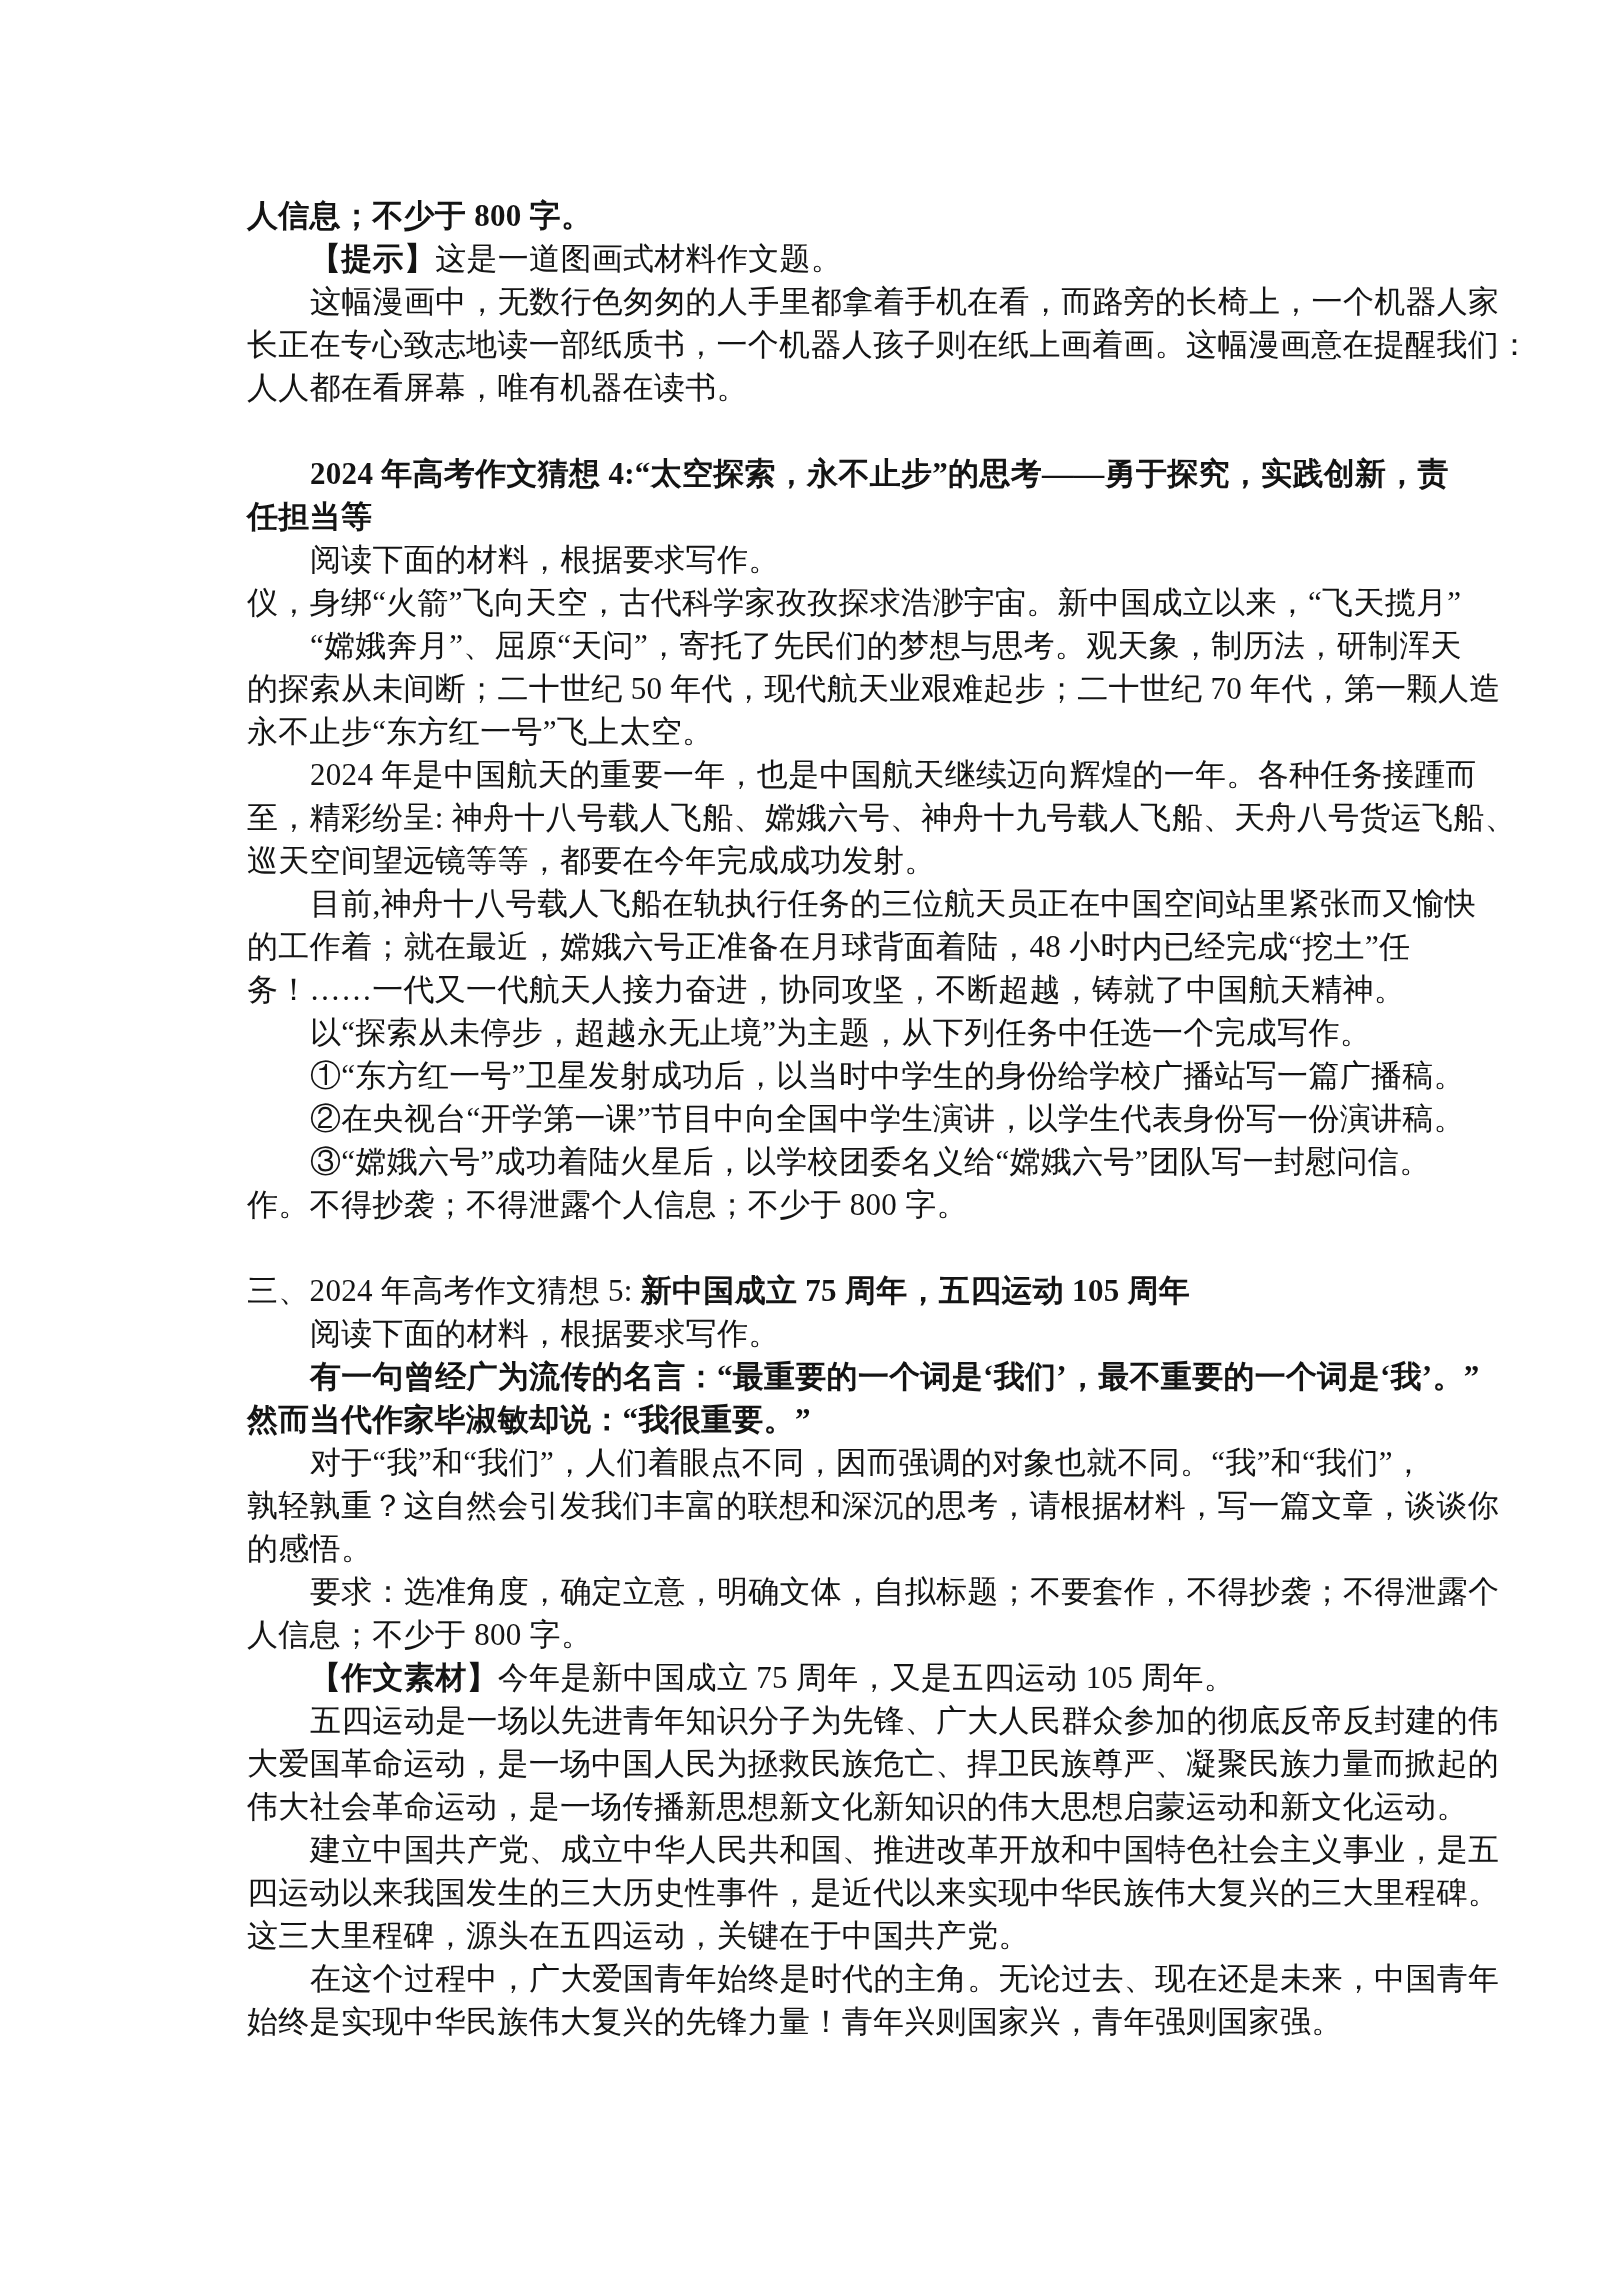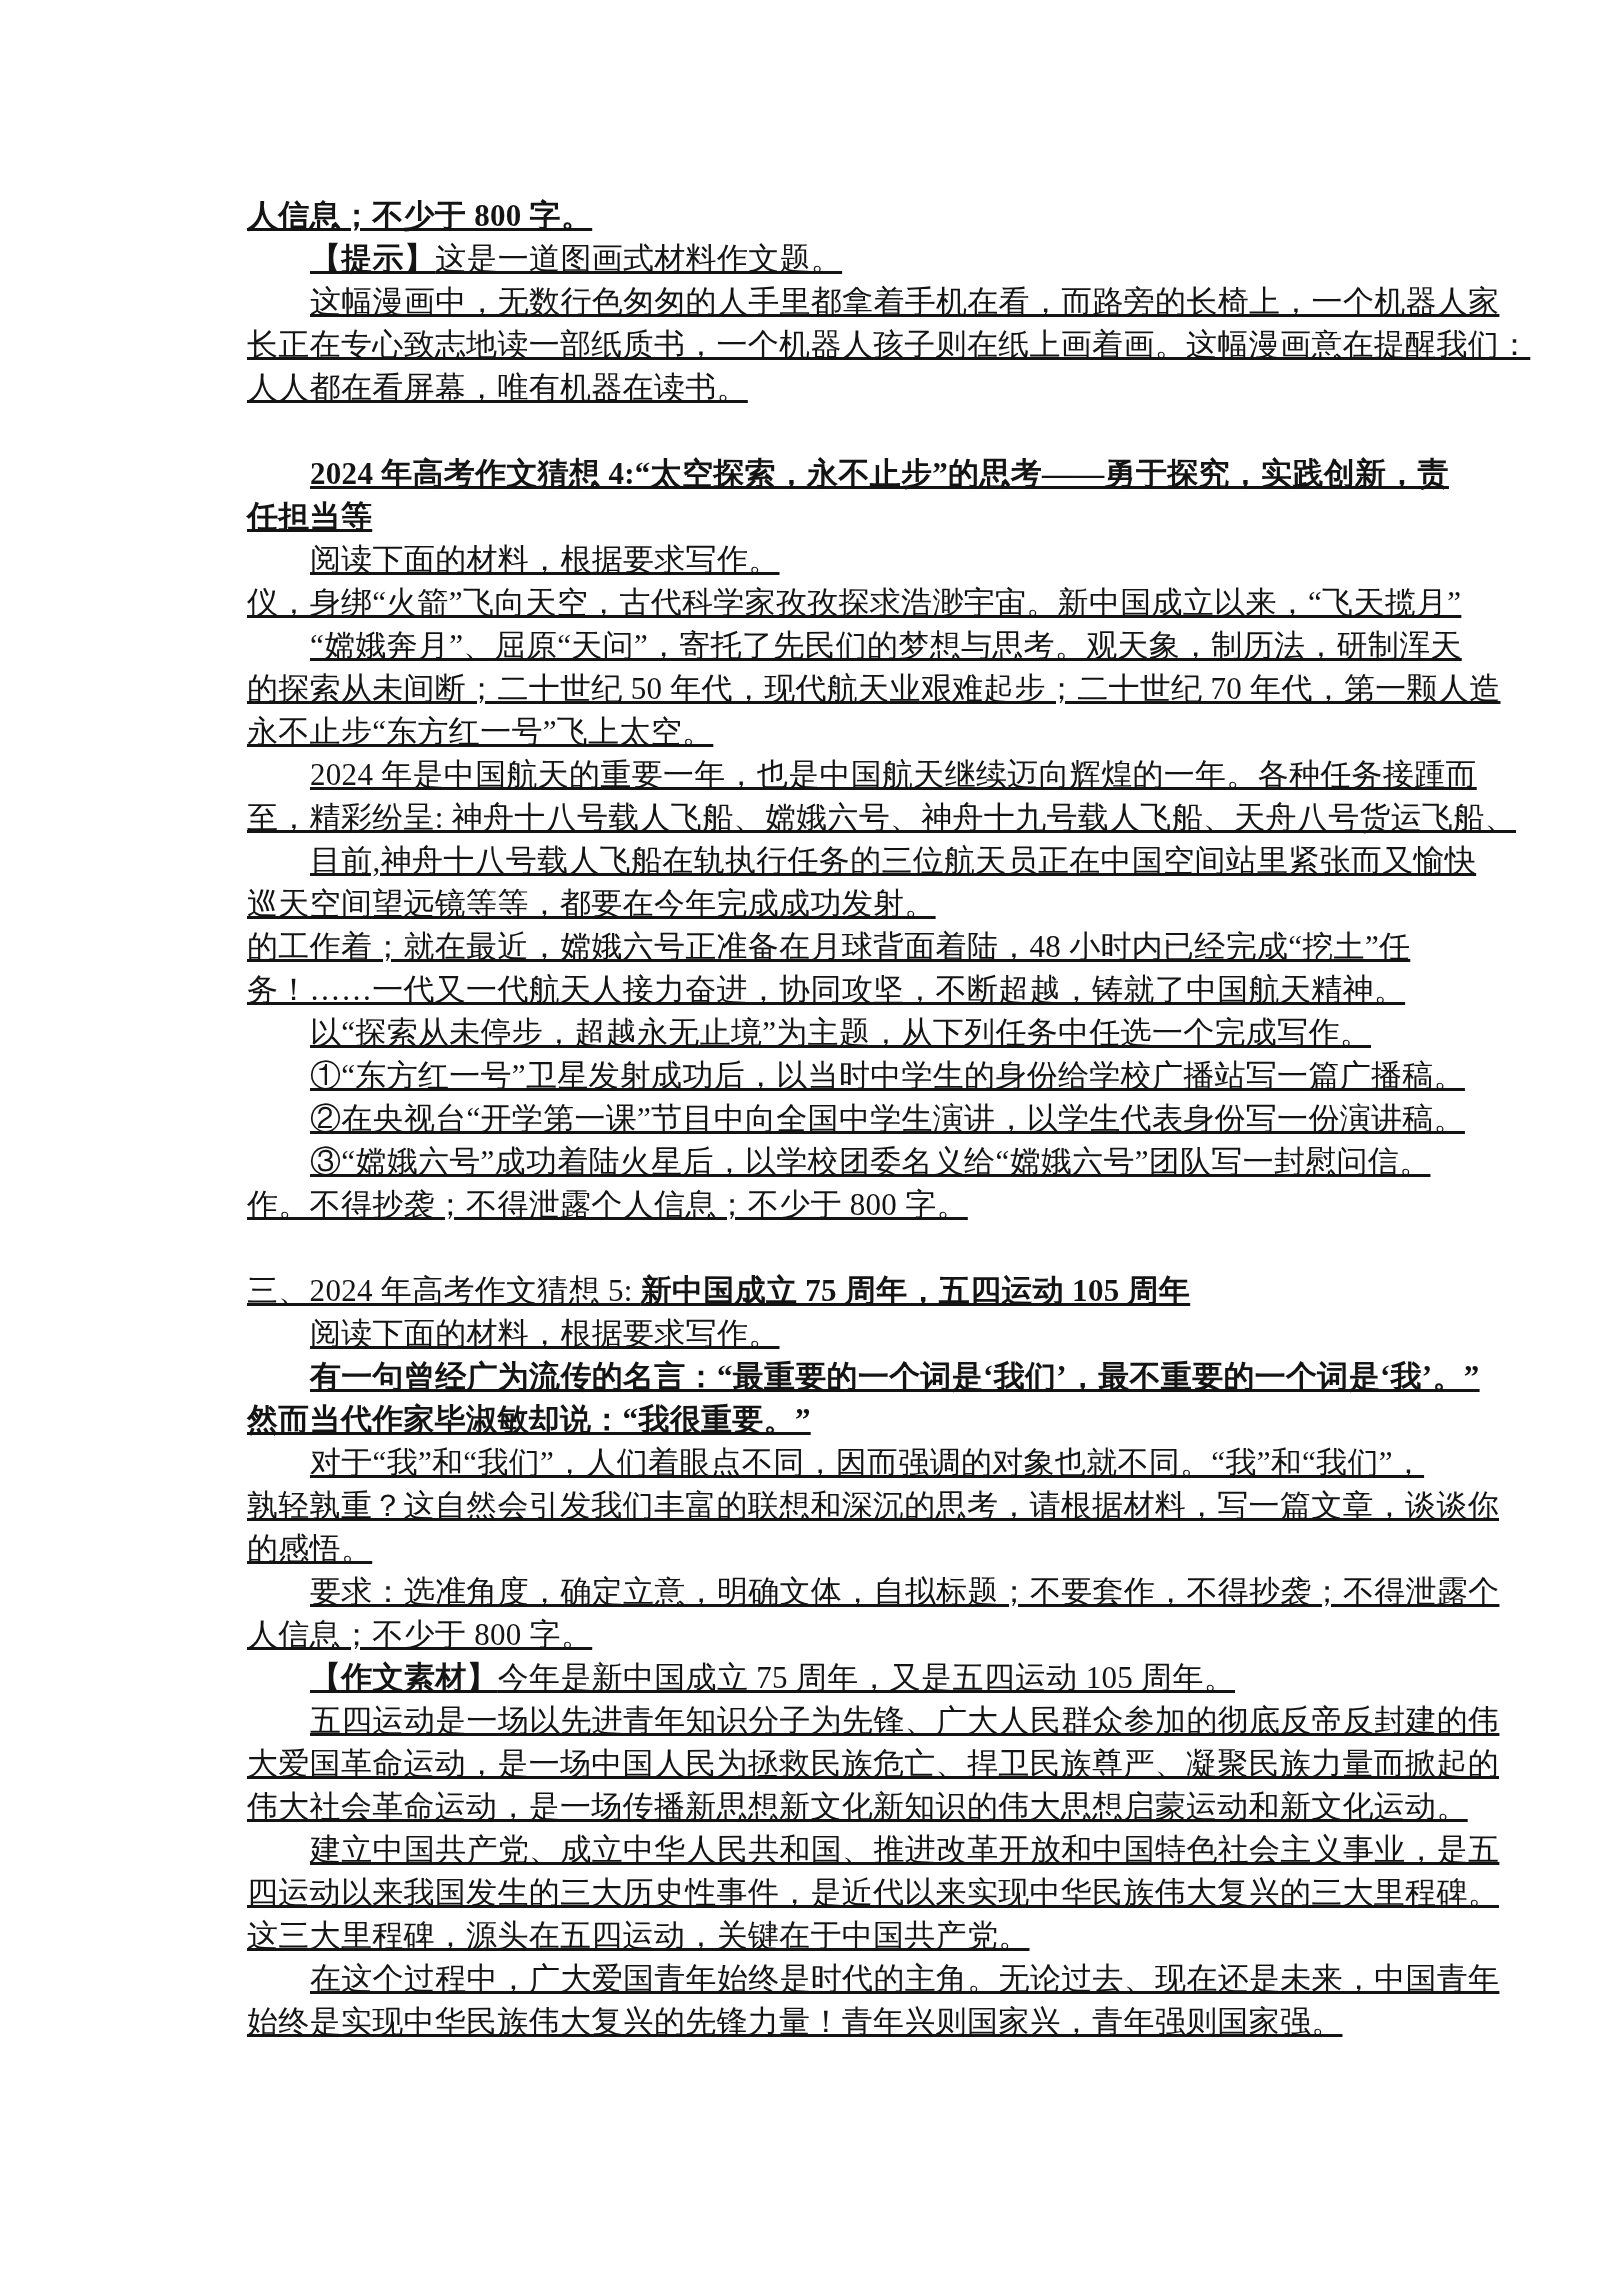--- a/index.html
+++ b/index.html
@@ -21,21 +21,20 @@
     width: 1132px;
   }
   .line {
     font-family: "Liberation Serif", "DejaVu Serif", serif;
     font-size: 31px;
     line-height: 43px;
     height: 43px;
     white-space: nowrap;
     color: #141414;
     letter-spacing: 0.3px;
-    text-decoration: underline;
   }
   .line.indent {
     padding-left: 63px;
   }
   .seg.bold {
     font-weight: bold;
   }
 </style>
 </head>
 <body>
@@ -50,22 +49,22 @@
       <div class="line"></div>
       <div class="line indent"><span class="seg bold">2024 年高考作文猜想 4:“太空探索，永不止步”的思考——勇于探究，实践创新，责</span></div>
       <div class="line"><span class="seg bold">任担当等</span></div>
       <div class="line indent"><span class="seg">阅读下面的材料，根据要求写作。</span></div>
       <div class="line"><span class="seg">仪，身绑“火箭”飞向天空，古代科学家孜孜探求浩渺宇宙。新中国成立以来，“飞天揽月”</span></div>
       <div class="line indent"><span class="seg">“嫦娥奔月”、屈原“天问”，寄托了先民们的梦想与思考。观天象，制历法，研制浑天</span></div>
       <div class="line"><span class="seg">的探索从未间断；二十世纪 50 年代，现代航天业艰难起步；二十世纪 70 年代，第一颗人造</span></div>
       <div class="line"><span class="seg">永不止步“东方红一号”飞上太空。</span></div>
       <div class="line indent"><span class="seg">2024 年是中国航天的重要一年，也是中国航天继续迈向辉煌的一年。各种任务接踵而</span></div>
       <div class="line"><span class="seg">至，精彩纷呈: 神舟十八号载人飞船、嫦娥六号、神舟十九号载人飞船、天舟八号货运飞船、</span></div>
+      <div class="line"><span class="seg">巡天空间望远镜等等，都要在今年完成成功发射。</span></div>
       <div class="line indent"><span class="seg">目前,神舟十八号载人飞船在轨执行任务的三位航天员正在中国空间站里紧张而又愉快</span></div>
-      <div class="line"><span class="seg">巡天空间望远镜等等，都要在今年完成成功发射。</span></div>
       <div class="line"><span class="seg">的工作着；就在最近，嫦娥六号正准备在月球背面着陆，48 小时内已经完成“挖土”任</span></div>
       <div class="line"><span class="seg">务！……一代又一代航天人接力奋进，协同攻坚，不断超越，铸就了中国航天精神。</span></div>
       <div class="line indent"><span class="seg">以“探索从未停步，超越永无止境”为主题，从下列任务中任选一个完成写作。</span></div>
       <div class="line indent"><span class="seg">①“东方红一号”卫星发射成功后，以当时中学生的身份给学校广播站写一篇广播稿。</span></div>
       <div class="line indent"><span class="seg">②在央视台“开学第一课”节目中向全国中学生演讲，以学生代表身份写一份演讲稿。</span></div>
       <div class="line indent"><span class="seg">③“嫦娥六号”成功着陆火星后，以学校团委名义给“嫦娥六号”团队写一封慰问信。</span></div>
       <div class="line"><span class="seg">作。不得抄袭；不得泄露个人信息；不少于 800 字。</span></div>
       <div class="line"></div>
       <div class="line"><span class="seg">三、2024 年高考作文猜想 5: </span><span class="seg bold">新中国成立 75 周年，五四运动 105 周年</span></div>
       <div class="line indent"><span class="seg">阅读下面的材料，根据要求写作。</span></div>

